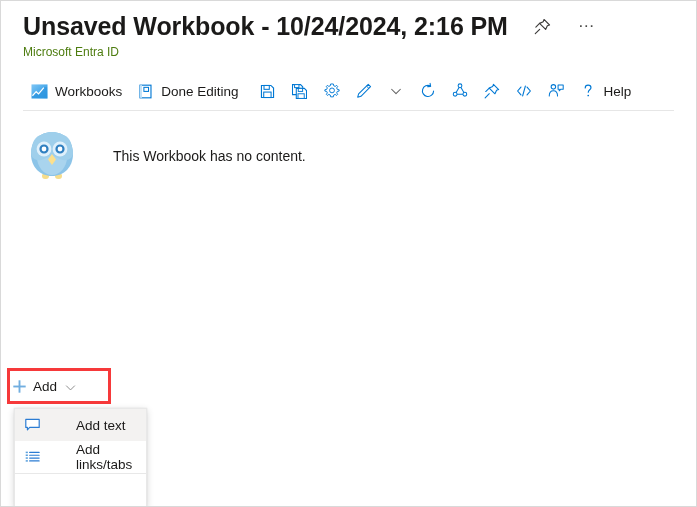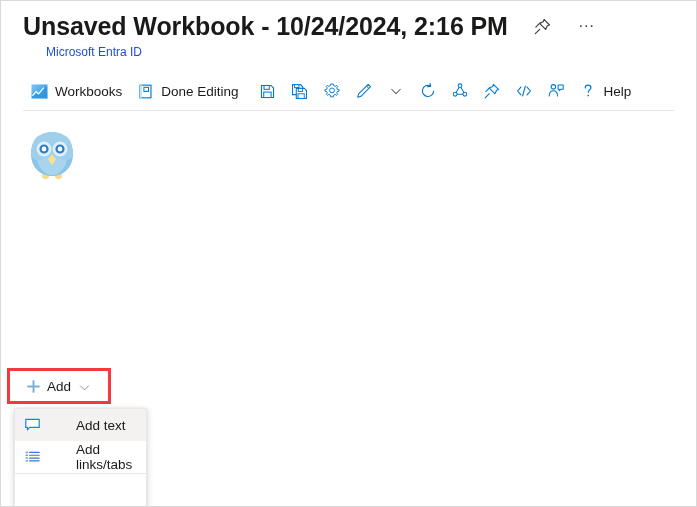--- a/index.html
+++ b/index.html
@@ -52,24 +52,23 @@
     font-size: 17px;
     color: #4a4a48;
     letter-spacing: 1.5px;
     line-height: 10px;
     padding-bottom: 8px;
     cursor: pointer;
     user-select: none;
   }
   .subtitle {
     font-size: 12px;
-    color: #1d4ed8;
+    color: #4d7c0f;
     margin-top: 3px;
     line-height: 16px;
-    margin-left: 23px;
   }
 
   
   .toolbar {
     display: flex;
     align-items: flex-end;
     margin: 12px 0 0 22px;
     height: 34px;
     gap: 0;
   }
@@ -136,21 +135,21 @@
     width: 104px;
     height: 36px;
     border: 3px solid #f6393a;
     background: #ffffff;
   }
   .add-btn {
     width: 100%; height: 100%;
     display: flex;
     align-items: center;
     gap: 6px;
-    padding-left: 16px;
+    padding-left: 2px;
     cursor: pointer;
     background: #fff;
   }
   .plus-ico { width: 15px; height: 15px; flex: 0 0 auto; }
   .add-label {
     font-size: 13.5px;
     color: #1b1a19;
   }
   .chev-ico { width: 13px; height: 13px; margin-left: 1px; flex: 0 0 auto; }
 
@@ -382,20 +381,21 @@
           <path d="M8 26 C8 14 17 5 29 5 C41 5 50 14 50 26 C50 31 45 34 40 33 C35 32 33 29 29 29 C25 29 23 32 18 33 C13 34 8 31 8 26 Z" fill="#9fcfeb"></path>
 
           <circle cx="21" cy="22" r="7.4" fill="#dff0fb"></circle>
           <circle cx="37" cy="22" r="7.4" fill="#dff0fb"></circle>
           <circle cx="21" cy="22" r="3.5" fill="#ffffff" stroke="#2f7fc0" stroke-width="2.2"></circle>
           <circle cx="37" cy="22" r="3.5" fill="#ffffff" stroke="#2f7fc0" stroke-width="2.2"></circle>
 
           <path d="M29 27 L33 32.5 L29 38 L25 32.5 Z" fill="#fbe08e"></path>
         </svg>
       </span>
+      <span class="empty-msg">This Workbook has no content.</span>
     </div>
 
 
     <div class="add-wrap">
       <div class="add-btn">
         <span class="plus-ico">
           <svg width="15" height="15" viewBox="0 0 16 16">
             <rect x="7.0" y="1.4" width="2.0" height="13.2" fill="#71aee0"></rect>
             <rect x="1.4" y="7.0" width="13.2" height="2.0" fill="#71aee0"></rect>
           </svg>

